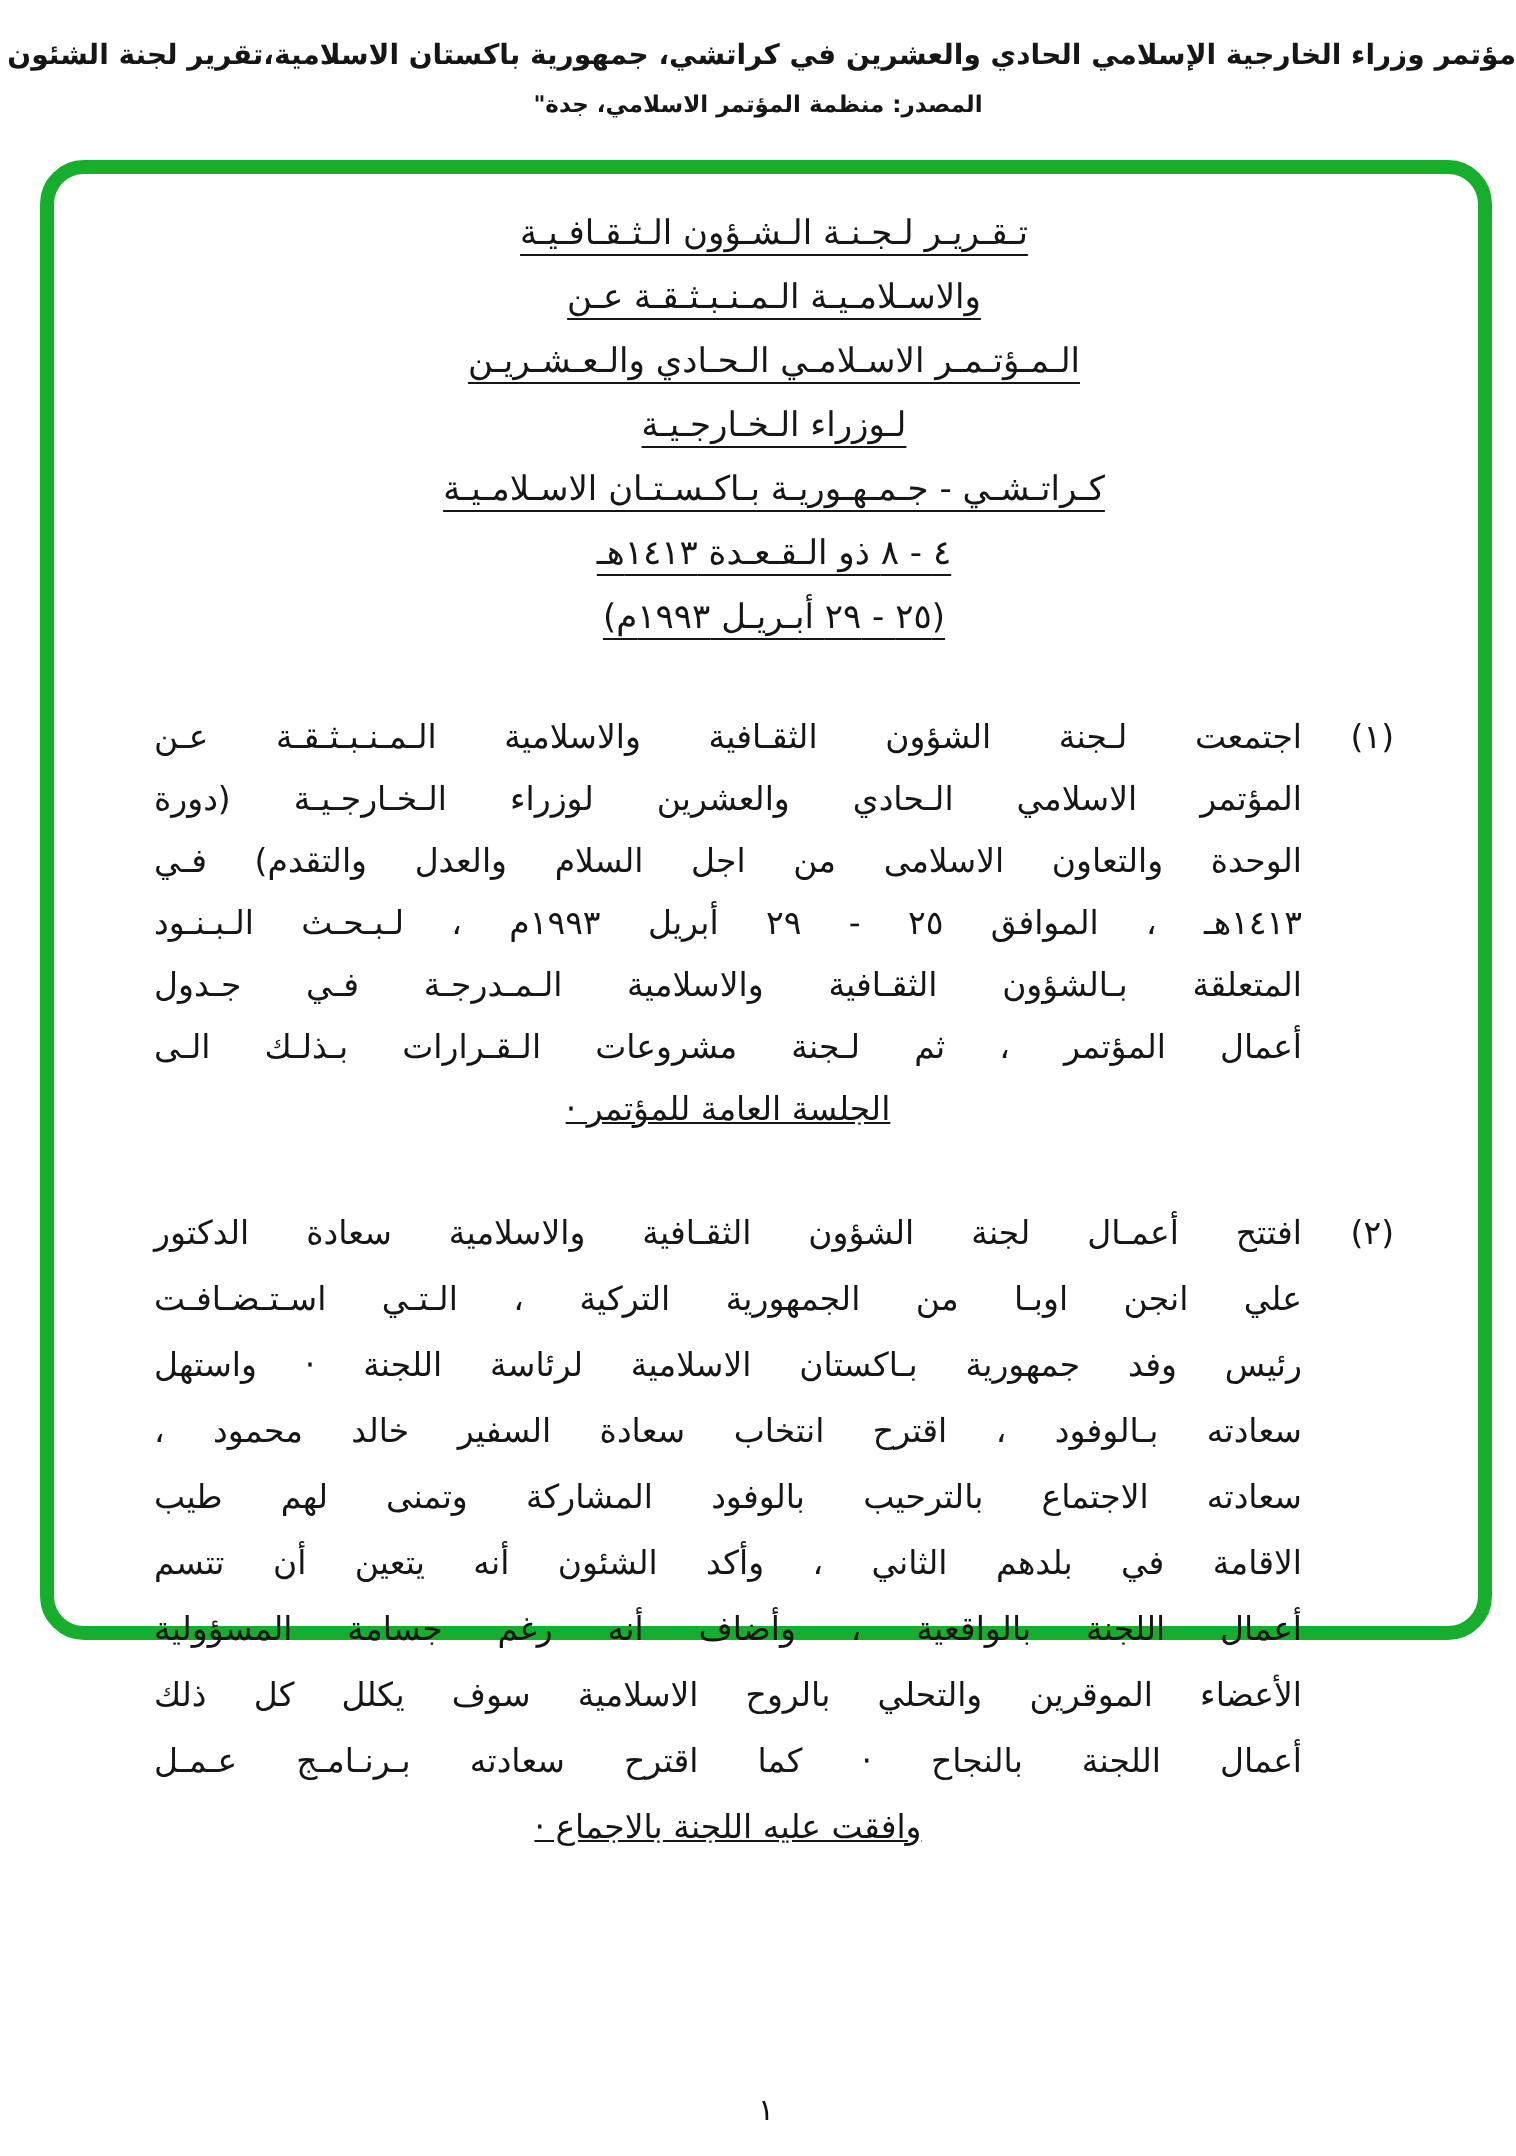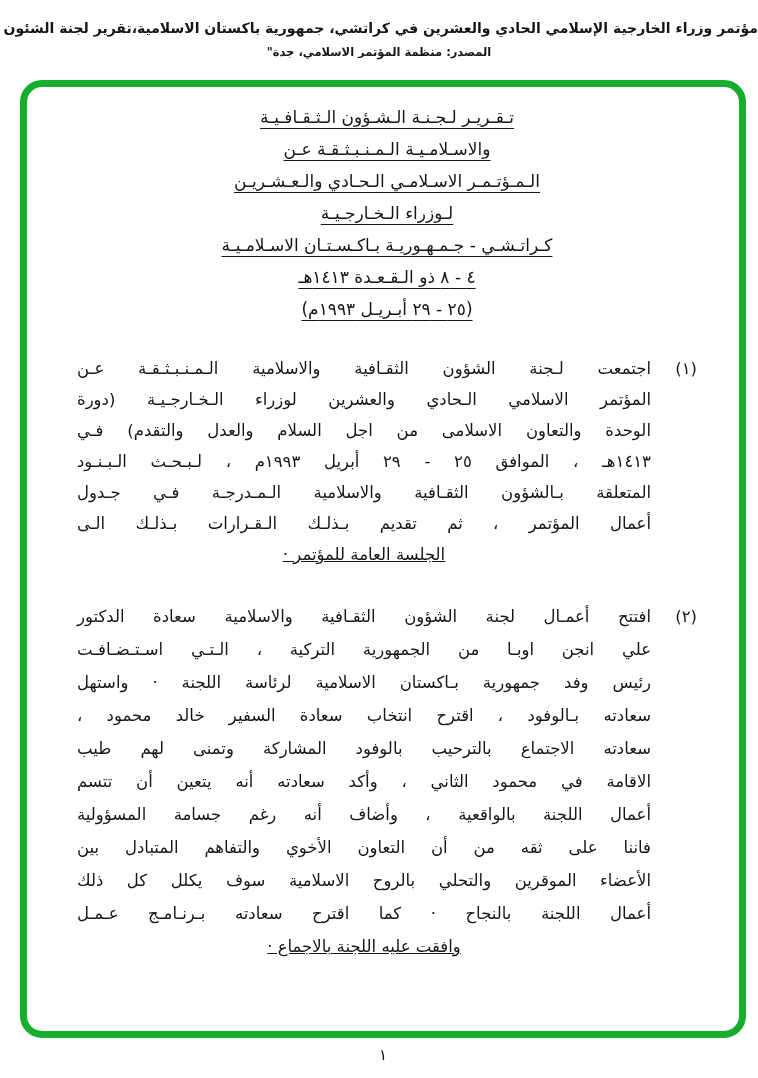--- a/index.html
+++ b/index.html
@@ -13,21 +13,21 @@
   }
   .doc-header { text-align: center; padding-top: 18px; }
   .header-line1 {
     font-size: 14px; font-weight: bold; white-space: nowrap;
     letter-spacing: 0; line-height: 20px;
   }
   .header-line2 { font-size: 11.5px; font-weight: bold; margin-top: 7px; }
 
   .frame {
     position: absolute; left: 20px; top: 80px;
-    width: 726px; height: 958px;
+    width: 726px; height: 740px;
     box-sizing: border-box;
     border: 7px solid #17ad2d;
     border-radius: 22px;
     padding: 14px 42px 0 50px;
     background: #ffffff;
   }
 
   .title-block { text-align: center; margin-bottom: 28px; }
   .t-line { line-height: 32px; font-size: 17px; white-space: nowrap; }
   .t-line .u {
@@ -84,36 +84,35 @@
     </div>
 
     <section class="para para-1">
       <div class="marker">(١)</div>
       <div class="lines">
         <div class="line">اجتمعت لـجنة الشؤون الثقـافية والاسلامية الـمـنـبـثـقـة عـن</div>
         <div class="line">المؤتمر الاسلامي الـحادي والعشرين لوزراء الـخـارجـيـة (دورة</div>
         <div class="line">الوحدة والتعاون الاسلامى من اجل السلام والعدل والتقدم) فـي</div>
         <div class="line">١٤١٣هـ ، الموافق ٢٥ - ٢٩ أبريل ١٩٩٣م ، لـبـحـث الـبـنـود</div>
         <div class="line">المتعلقة بـالشؤون الثقـافية والاسلامية الـمـدرجـة فـي جـدول</div>
-        <div class="line">أعمال المؤتمر ، ثم تقديم بـذلـك الـقـرارات بـذلـك الـى</div>
+        <div class="line">أعمال المؤتمر ، ثم لـجنة مشروعات الـقـرارات بـذلـك الـى</div>
         <div class="line short">الجلسة العامة للمؤتمر ·</div>
       </div>
     </section>
 
     <section class="para para-2">
       <div class="marker">(٢)</div>
       <div class="lines">
         <div class="line">افتتح أعمـال لجنة الشؤون الثقـافية والاسلامية سعادة الدكتور</div>
         <div class="line">علي انجن اوبـا من الجمهورية التركية ، الـتـي اسـتـضـافـت</div>
         <div class="line">رئيس وفد جمهورية بـاكستان الاسلامية لرئاسة اللجنة · واستهل</div>
         <div class="line">سعادته بـالوفود ، اقترح انتخاب سعادة السفير خالد محمود ،</div>
         <div class="line">سعادته الاجتماع بالترحيب بالوفود المشاركة وتمنى لهم طيب</div>
-        <div class="line">الاقامة في محمود الثاني ، وأكد سعادته أنه يتعين أن تتسم</div>
+        <div class="line">الاقامة في بلدهم الثاني ، وأكد الشئون أنه يتعين أن تتسم</div>
         <div class="line">أعمال اللجنة بالواقعية ، وأضاف أنه رغم جسامة المسؤولية</div>
-        <div class="line">فاننا على ثقه من أن التعاون الأخوي والتفاهم المتبادل بين</div>
         <div class="line">الأعضاء الموقرين والتحلي بالروح الاسلامية سوف يكلل كل ذلك</div>
         <div class="line">أعمال اللجنة بالنجاح · كما اقترح سعادته بـرنـامـج عـمـل</div>
         <div class="line short">وافقت عليه اللجنة بالاجماع ·</div>
       </div>
     </section>
 
   </div>
 
   <div class="page-number">١</div>
 

